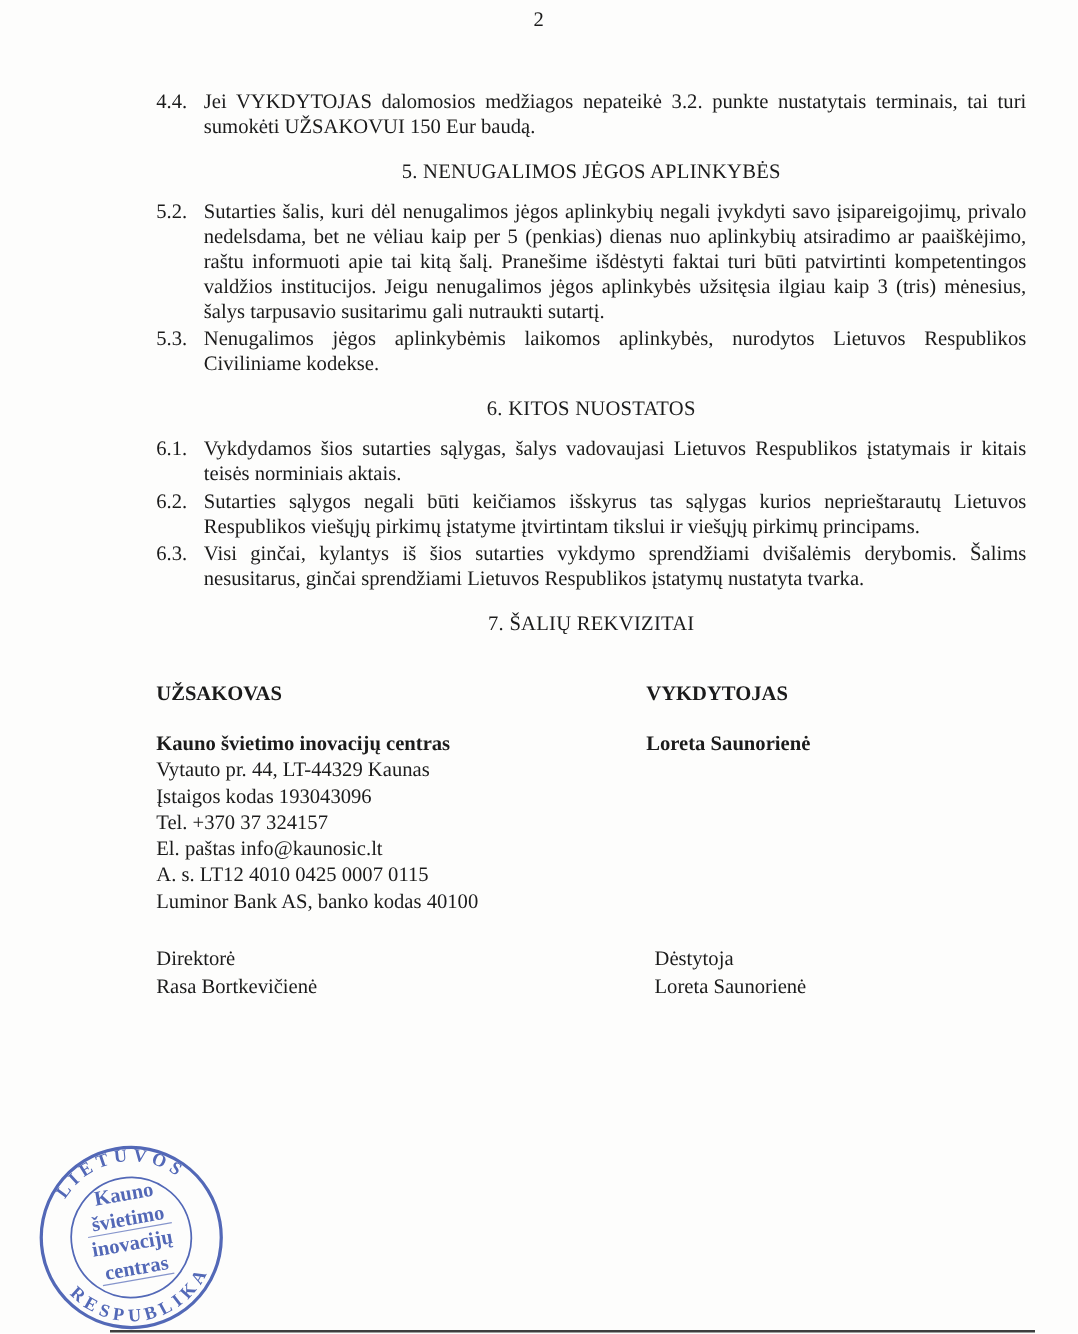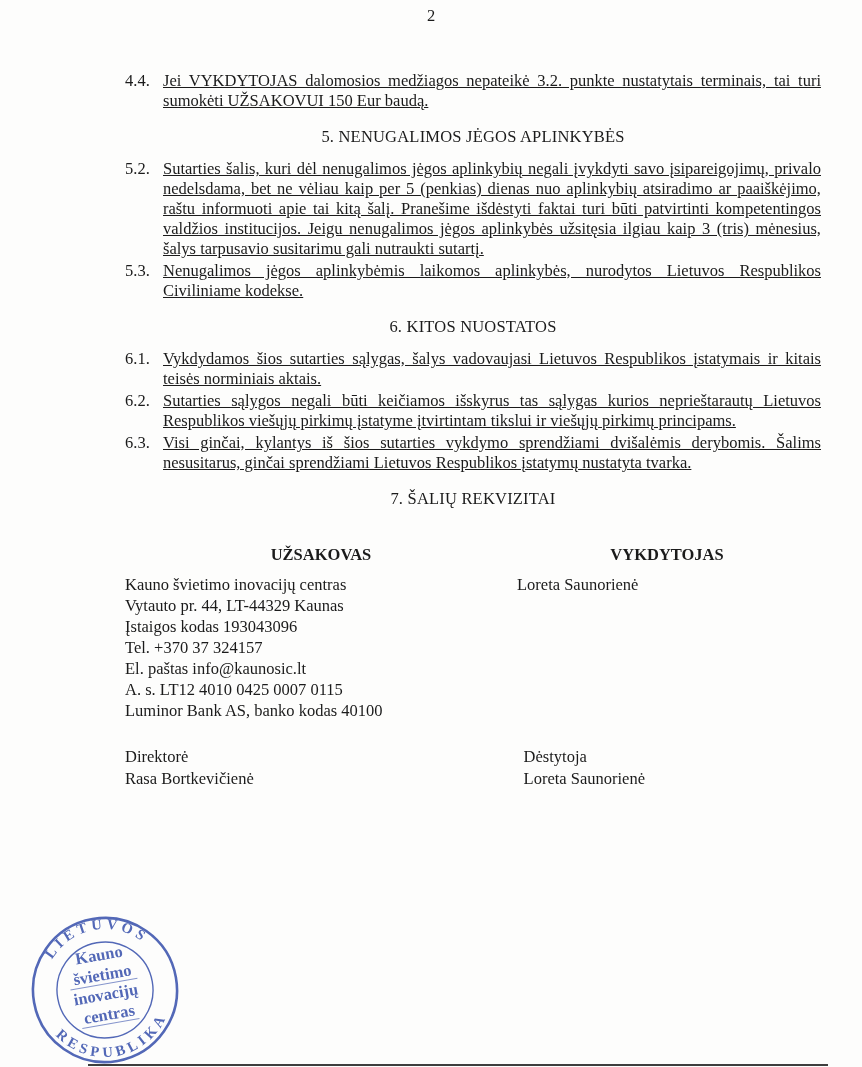--- a/index.html
+++ b/index.html
@@ -20,30 +20,30 @@
   }
   .page-number {
     position: absolute; top: 6px; left: 0;
     width: 100%; text-align: center;
   }
   .content {
     position: absolute; top: 71px; left: 125px; width: 696px;
   }
   .clause { display: flex; margin-bottom: 2px; }
   .cnum { flex: 0 0 32px; margin-right: 6px; white-space: nowrap; }
-  .ctext { flex: 1; text-align: justify; text-decoration: underline; }
+  .ctext { flex: 1; text-align: justify; }
   .section-title {
     text-align: center; font-weight: normal;
     margin: 16px 0 12px 0; letter-spacing: 0.2px;
   }
   .parties { display: flex; margin-top: 36px; }
   .party-col { width: 392px; }
   .party-col.right { width: 300px; }
-  .party-role { font-weight: bold; text-align: center; }
-  .party-name { font-weight: normal; margin-top: 10px; }
+  .party-role { font-weight: bold; }
+  .party-name { font-weight: bold; margin-top: 20px; }
   .party-line { line-height: 21px; }
   .party-lines { margin-top: 0; }
   .signatures { display: flex; margin-top: 26px; gap: 10px; }
   .sig-col { width: 392px; }
   .sig-col.right { width: 300px; }
   .sig-name { margin-top: 2px; }
   .stamp {
     position: absolute; left: 15px; top: 900px;
     width: 180px; height: 180px;
     transform: rotate(-10deg);

